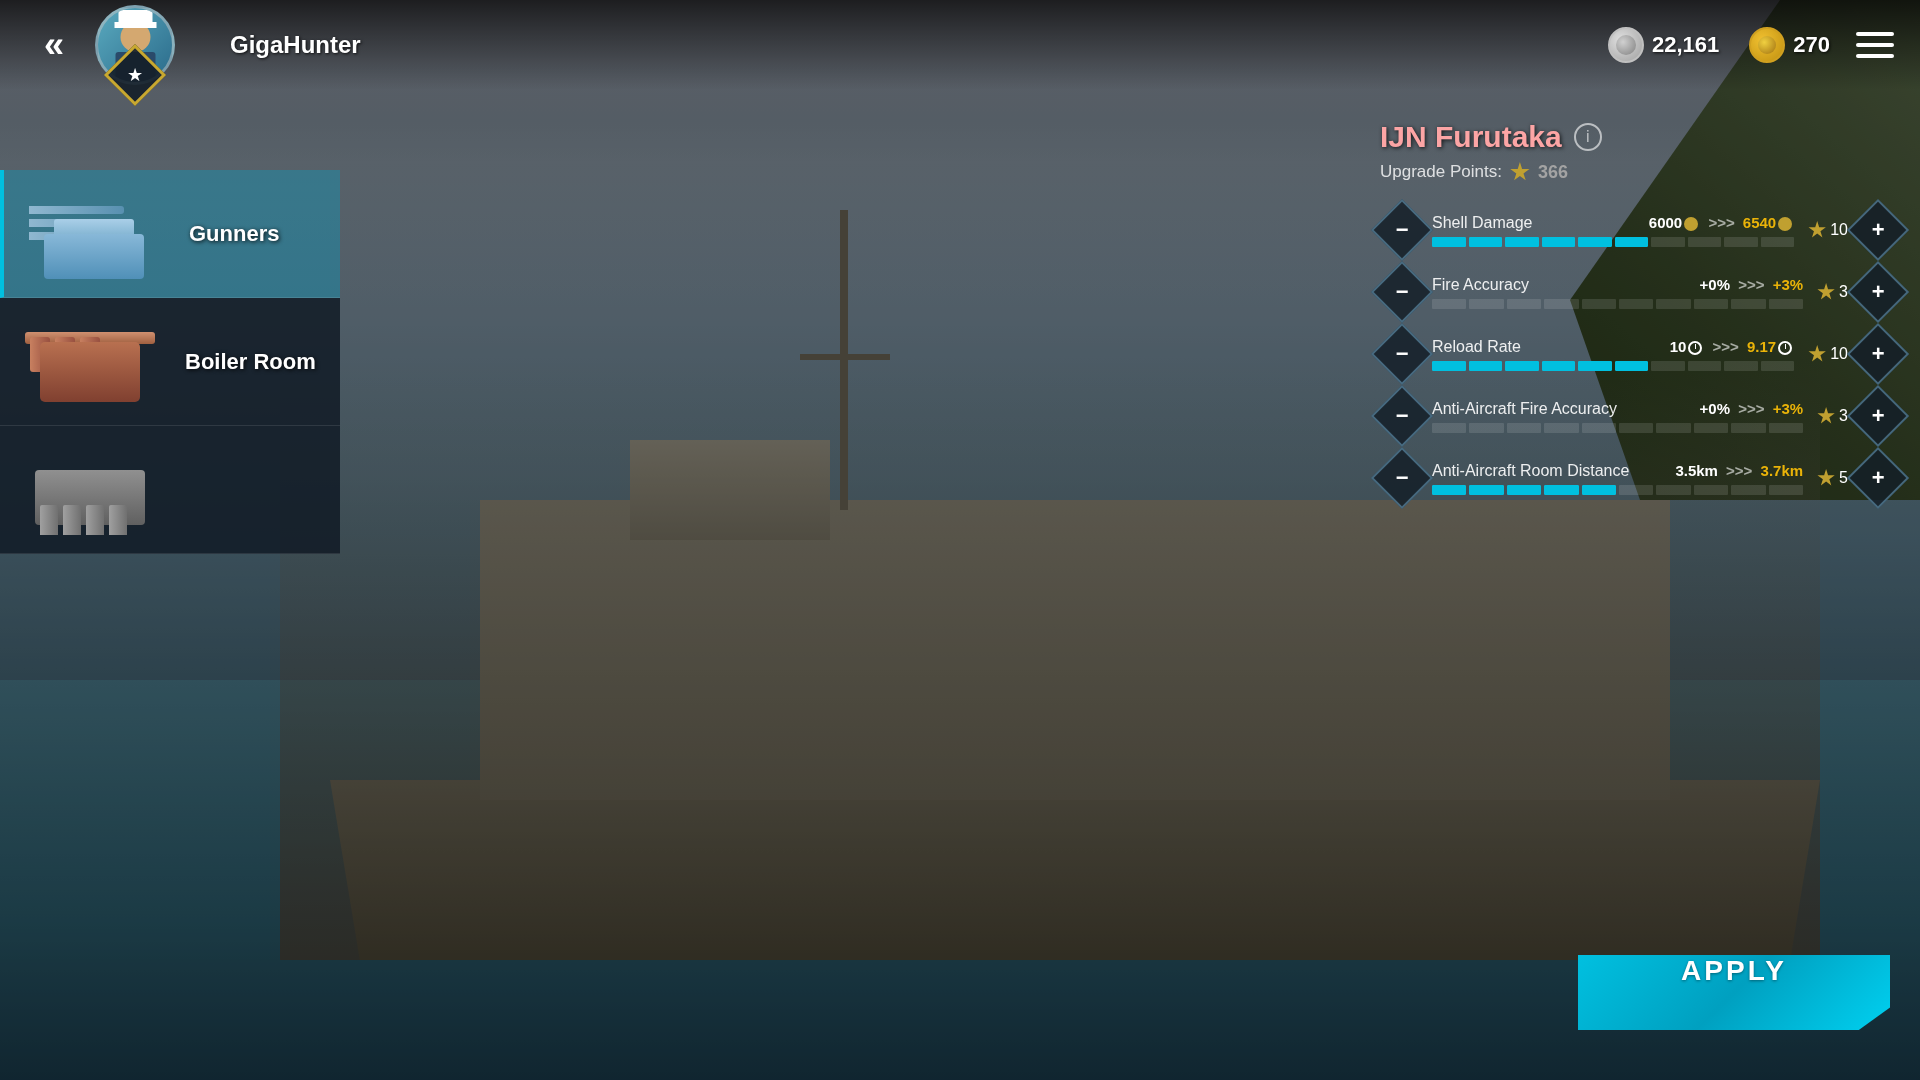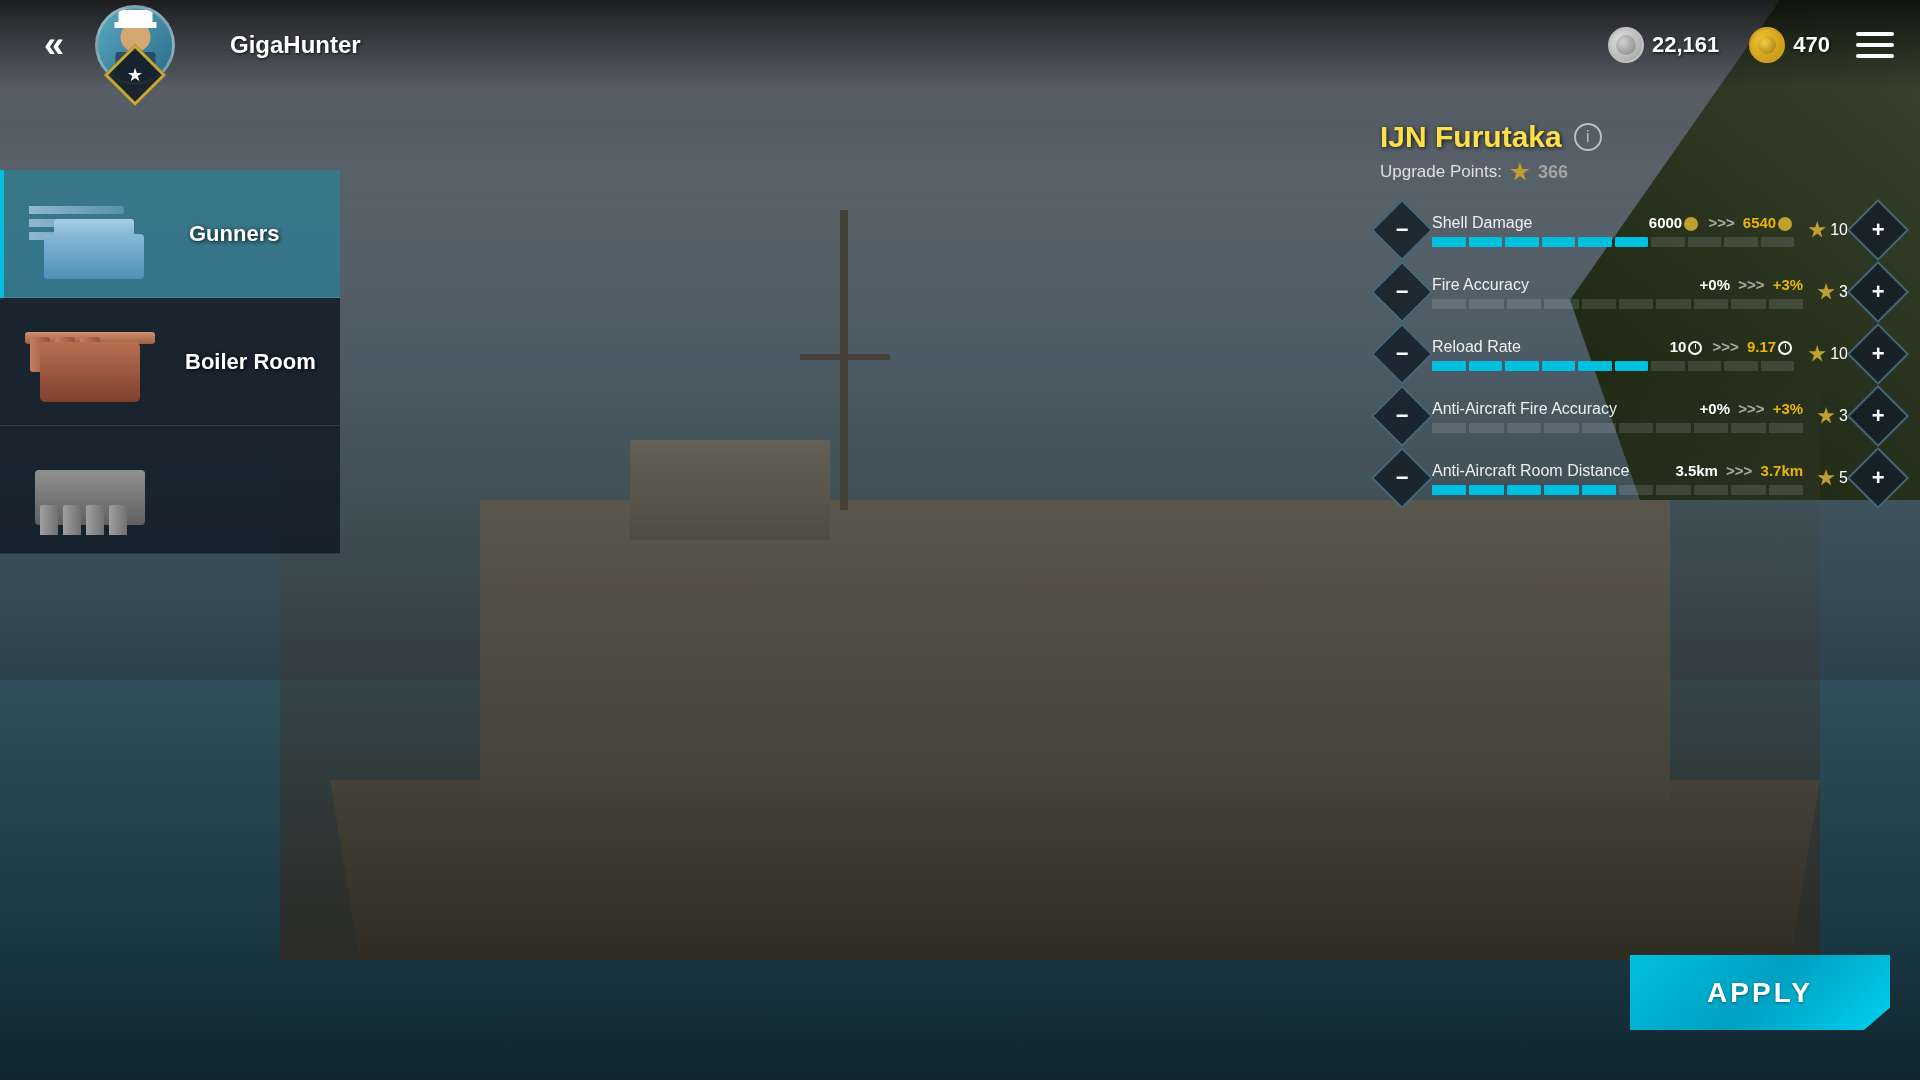--- a/index.html
+++ b/index.html
@@ -475,21 +475,21 @@
     }
 
     .ship-title-row {
       display: flex;
       align-items: center;
       gap: 12px;
       margin-bottom: 8px;
     }
 
     .ship-title {
-      color: #fde047;
+      color: #fca5a5;
       font-size: 30px;
       font-weight: bold;
       text-shadow: 1px 1px 4px rgba(0,0,0,0.8);
     }
 
     .ship-info-icon {
       width: 28px;
       height: 28px;
       border: 2px solid rgba(255,255,255,0.6);
       border-radius: 50%;
@@ -681,27 +681,27 @@
       font-size: 22px;
       font-weight: bold;
       line-height: 1;
     }
 
     
     .apply-btn {
       position: absolute;
       bottom: 50px;
       right: 30px;
-      width: 260px;
+      width: 312px;
       height: 75px;
       background: linear-gradient(135deg, #00c0e0 0%, #00a0c0 50%, #00d0f0 100%);
       border: none;
       cursor: pointer;
       display: flex;
-      align-items: center;
+      align-items: flex-start;
       justify-content: center;
       clip-path: polygon(0% 0%, 100% 0%, 100% 70%, 90% 100%, 0% 100%);
     }
 
     .apply-label {
       color: white;
       font-size: 28px;
       font-weight: bold;
       letter-spacing: 3px;
       text-shadow: 0 1px 3px rgba(0,0,0,0.4);
@@ -845,21 +845,21 @@
 
     <div class="header-spacer"></div>
 
     <div class="currency-group">
       <div class="currency-item">
         <div class="currency-icon-silver"></div>
         <span class="currency-value">22,161</span>
       </div>
       <div class="currency-item">
         <div class="currency-icon-gold"></div>
-        <span class="currency-value">470</span>
+        <span class="currency-value">270</span>
       </div>
     </div>
 
     <div class="menu-btn">
       <div class="menu-line"></div>
       <div class="menu-line"></div>
       <div class="menu-line"></div>
     </div>
   </div>
 

